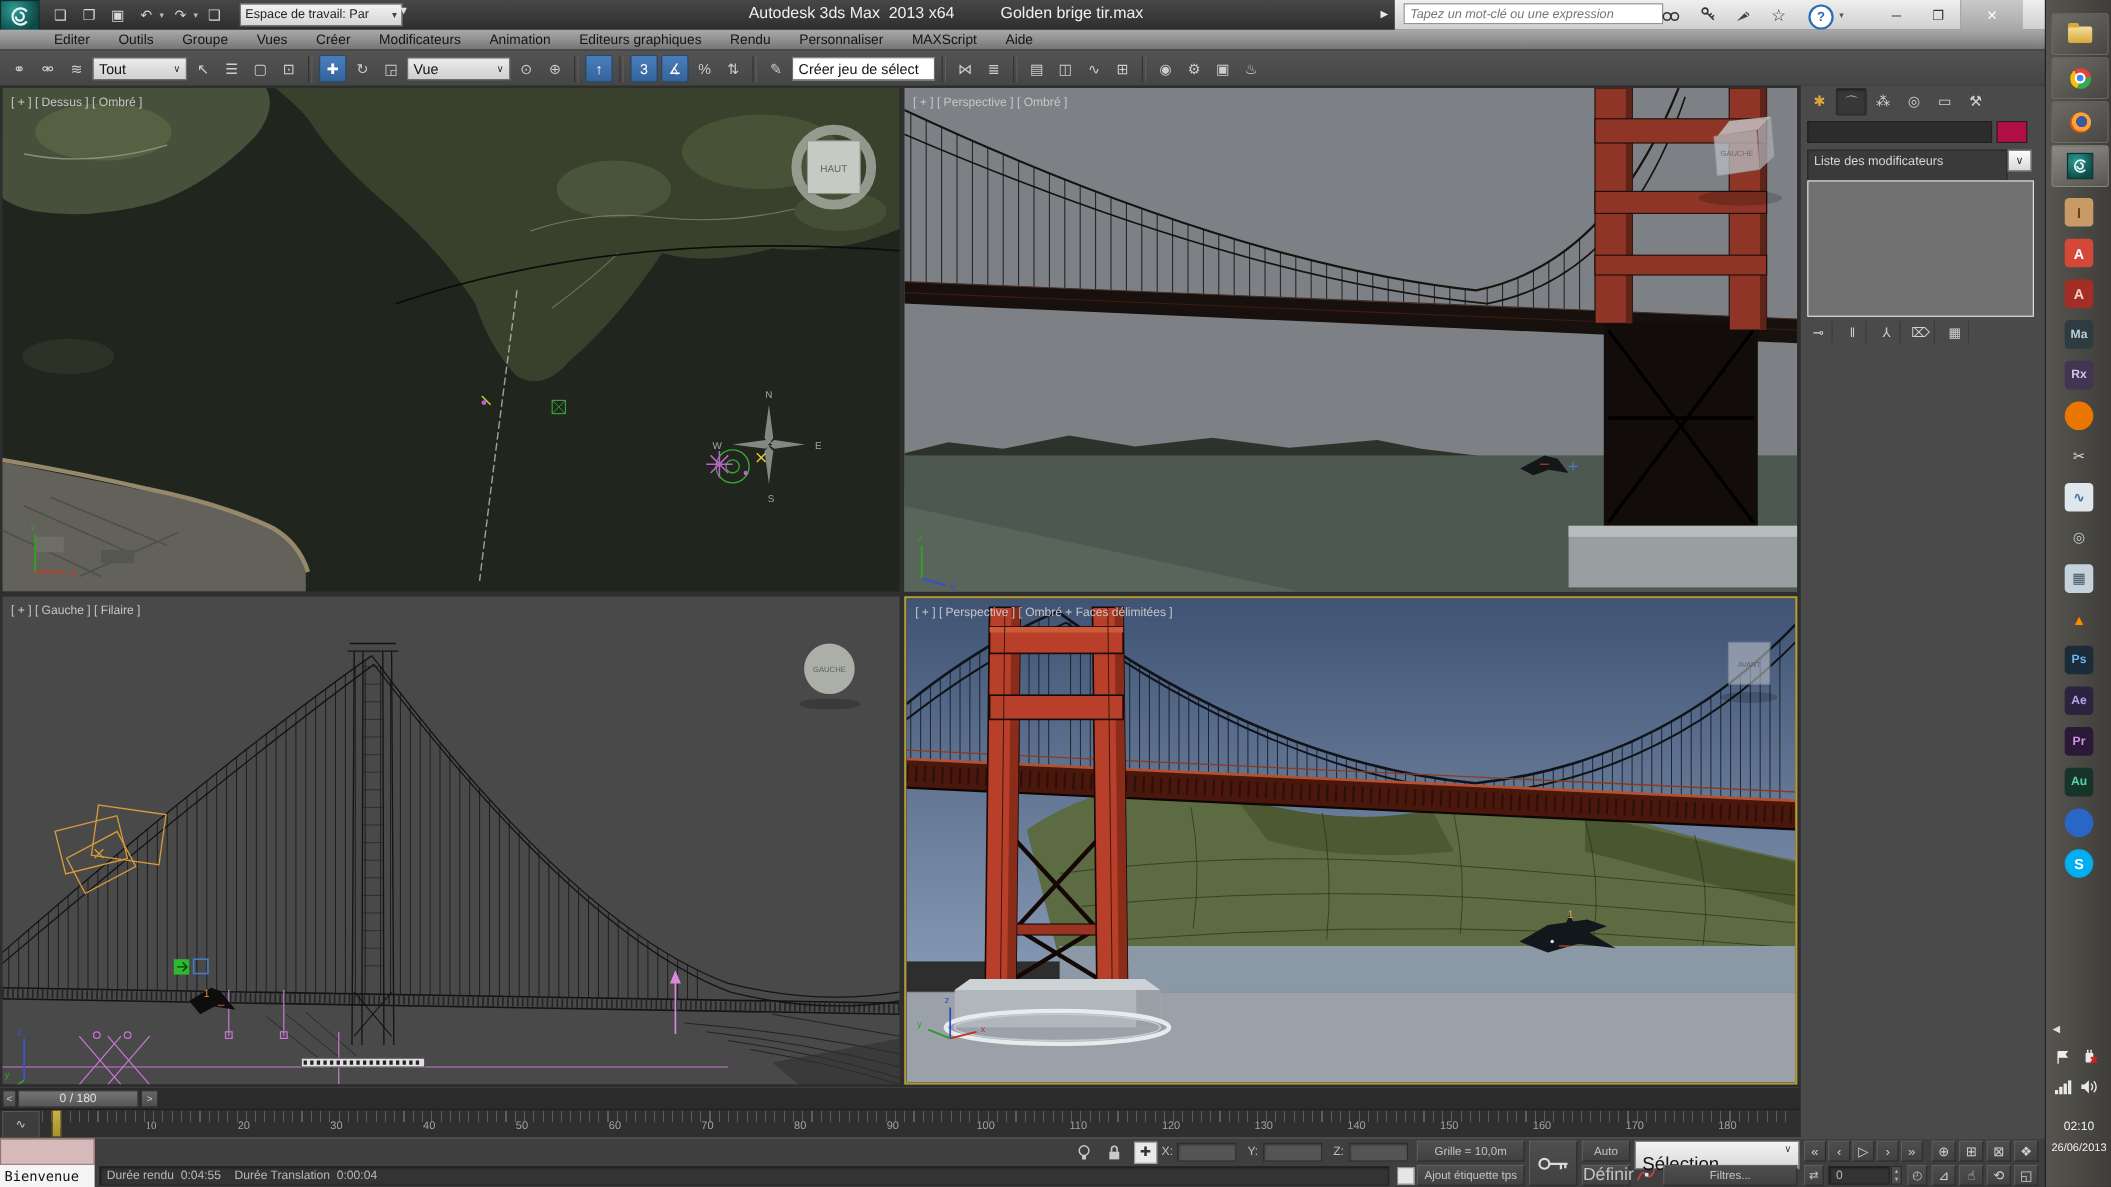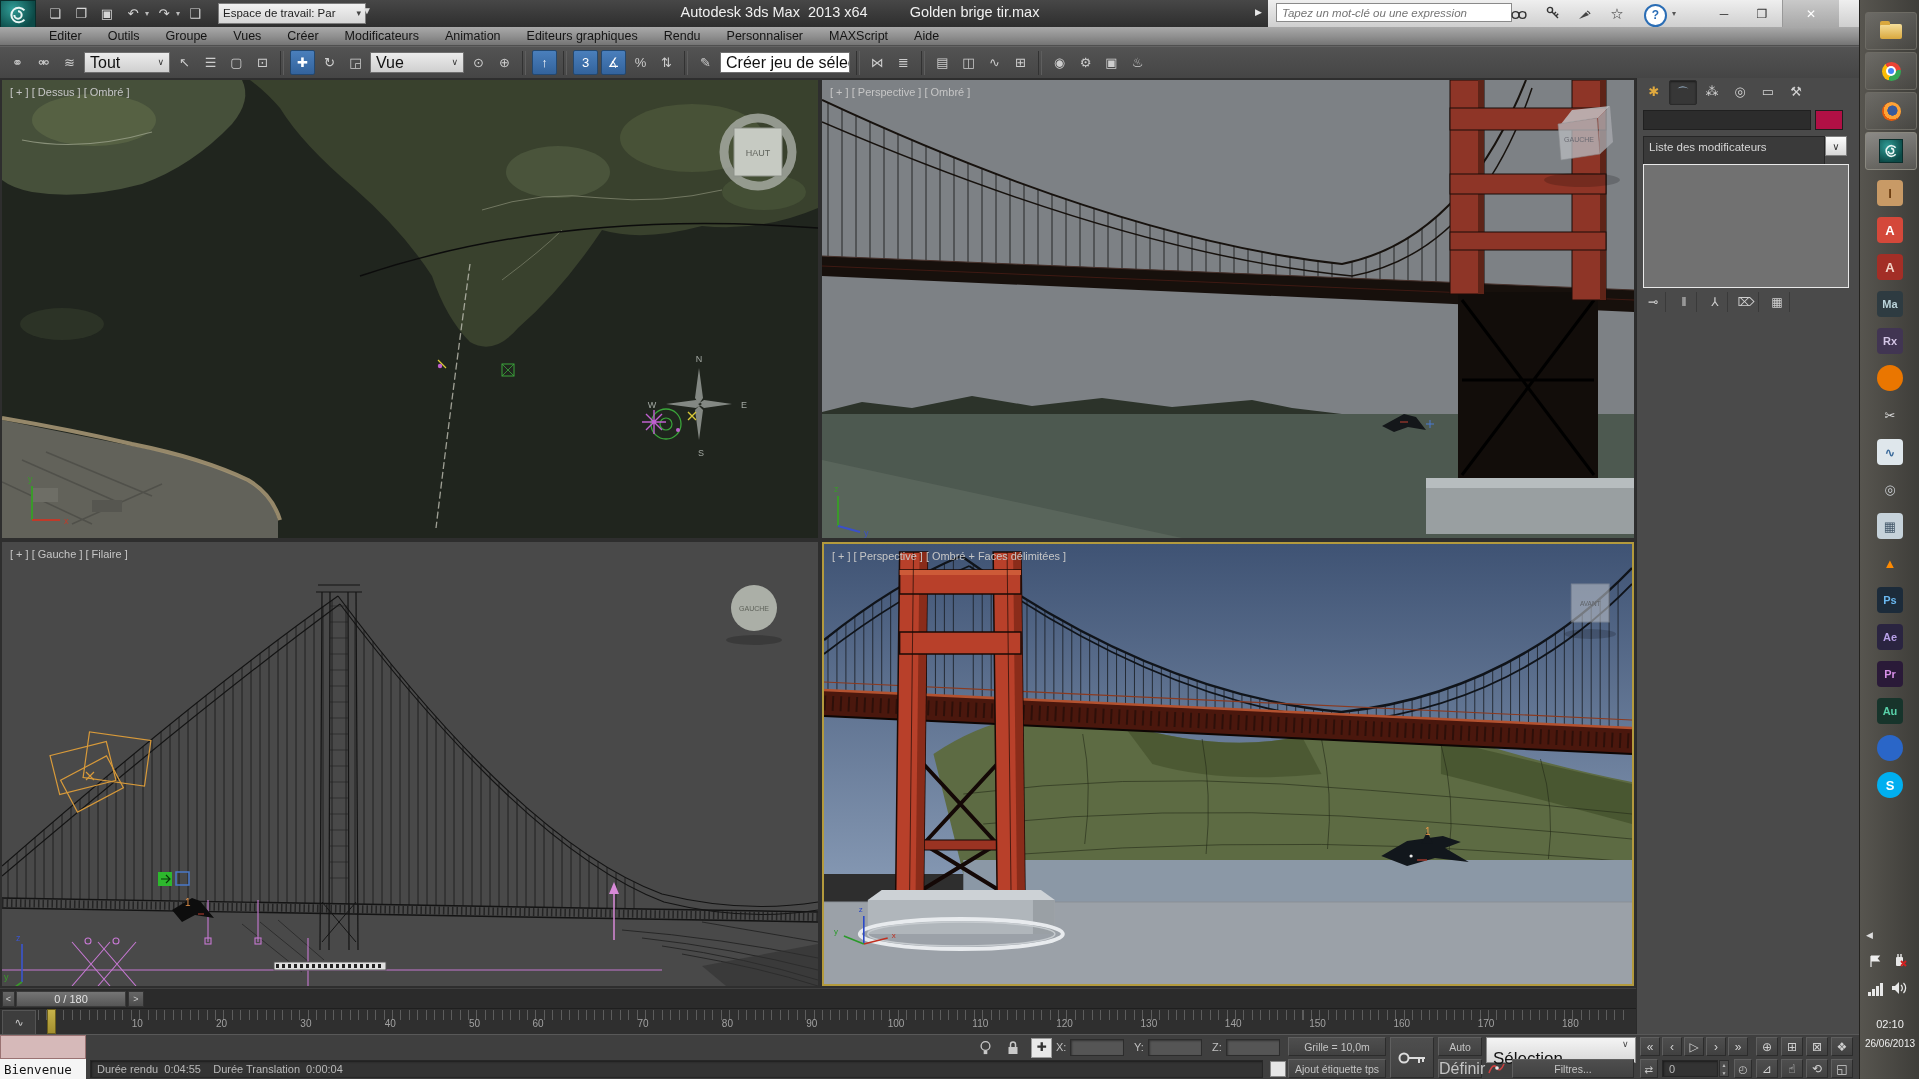--- a/index.html
+++ b/index.html
@@ -25,21 +25,21 @@
   .win-btn{top:0;height:27px;display:flex;align-items:center;justify-content:center;color:#333;font-size:12px;}
   #btn-close{background:linear-gradient(#c9c9c9,#a8a8a8);color:#fff;font-weight:bold;border-left:1px solid #999;}
   
   #menubar{left:0;top:27px;width:1859px;height:19px;background:linear-gradient(#a9a9a9,#8e8e8e 55%,#747474);display:flex;align-items:center;padding-left:36px;box-sizing:border-box;border-bottom:1px solid #4f4f4f;}
   .menu-item{color:#141414;font-size:12.5px;padding:0 13px;}
   
   #toolbar{left:0;top:46px;width:1859px;height:32px;background:linear-gradient(#535353,#454545);display:flex;align-items:center;gap:3px;padding-left:6px;box-sizing:border-box;border-top:1px solid #636363;}
   .tb-btn{width:23px;height:23px;color:#cdcdcd;font-size:13px;display:flex;align-items:center;justify-content:center;border-radius:2px;}
   .tb-btn.hl{background:linear-gradient(#4a7fbc,#33639c);border:1px solid #24486f;color:#fff;}
   .tb-sep{width:2px;height:24px;border-left:1px solid #323232;border-right:1px solid #5e5e5e;margin:0 3px;}
-  .tb-dd{height:19px;background:linear-gradient(#ececec,#cfcfcf);border:1px solid #6f6f6f;color:#111;font-size:16px;line-height:19px;padding:0 5px;white-space:nowrap;overflow:hidden;}
+  .tb-dd{height:19px;background:linear-gradient(#ececec,#cfcfcf);border:1px solid #6f6f6f;color:#111;font-size:13px;line-height:19px;padding:0 5px;white-space:nowrap;overflow:hidden;}
   .tb-dd::after{content:"∨";float:right;font-size:9px;color:#333;margin-left:5px;}
   .tb-dd.white{background:#fff;}
   
   #vpwrap{left:0;top:78px;width:1636px;height:910px;background:#2e2e2e;}
   .vp{position:absolute;overflow:hidden;}
   .vp svg{display:block;width:100%;height:100%;}
   #vp-br{border:2px solid #b39a3d;}
   .vplabel{font-size:11px;fill:#c6c6c6;font-family:"Liberation Sans",sans-serif;}
   
   #cpanel{left:1636px;top:78px;width:223px;height:956px;background:#4a4a4a;border-left:1px solid #2b2b2b;}
@@ -670,26 +670,26 @@
   <div id="timeslider" class="abs">
     <div id="ts-prev" class="ts-btn abs">&lt;</div>
     <div id="ts-handle" class="abs">0 / 180</div>
     <div id="ts-next" class="ts-btn abs">&gt;</div>
   </div>
   <div id="ruler" class="abs">
     <div id="mini-curve" class="abs">∿</div>
     <div id="ticks" class="abs"></div>
     <div class="abs" id="ruler-nums" style="left:0;top:0;width:1636px;height:26px">
         <span class="tick-num" style="left: 53px;">0</span>
-        <span class="tick-num" style="left: 137.3px;">10</span>
+        <span class="tick-num" style="left: 137.3px; font-family: Liberation Serif, serif;">10</span>
         <span class="tick-num" style="left: 221.6px;">20</span>
         <span class="tick-num" style="left: 305.9px;">30</span>
         <span class="tick-num" style="left: 390.2px;">40</span>
         <span class="tick-num" style="left: 474.5px;">50</span>
-        <span class="tick-num" style="left: 538px;">60</span>
+        <span class="tick-num" style="left: 559px;">60</span>
         <span class="tick-num" style="left: 643.1px;">70</span>
         <span class="tick-num" style="left: 727.4px;">80</span>
         <span class="tick-num" style="left: 811.7px;">90</span>
         <span class="tick-num" style="left: 896px;">100</span>
         <span class="tick-num" style="left: 980.3px;">110</span>
         <span class="tick-num" style="left: 1064.6px;">120</span>
         <span class="tick-num" style="left: 1148.9px;">130</span>
         <span class="tick-num" style="left: 1233.2px;">140</span>
         <span class="tick-num" style="left: 1317.5px;">150</span>
         <span class="tick-num" style="left: 1401.8px;">160</span>

